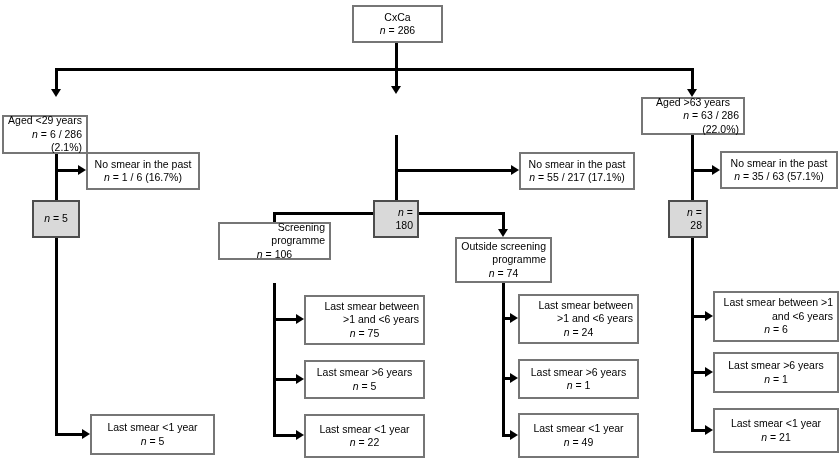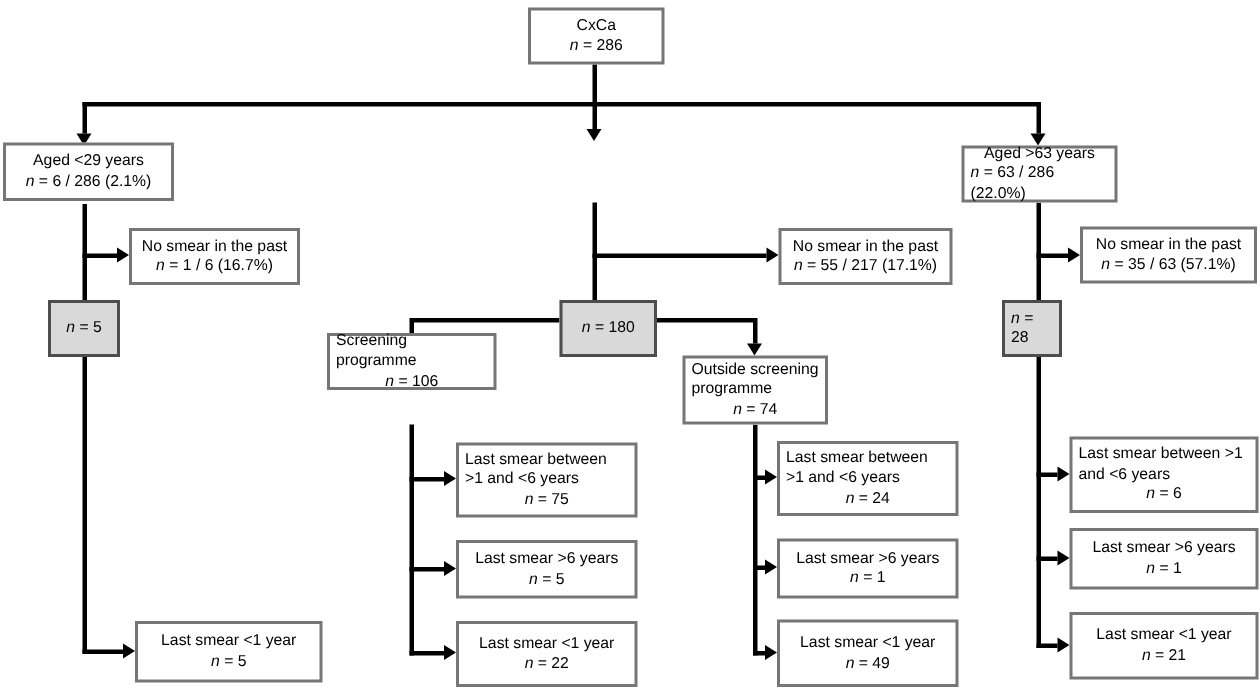--- a/index.html
+++ b/index.html
@@ -10,21 +10,21 @@
   }
   html,body{margin:0;padding:0;background:#ffffff;}
   #canvas{
     position:relative;width:840px;height:460px;background:#ffffff;overflow:hidden;
     font-family:"Liberation Sans","DejaVu Sans",sans-serif;color:#000;
   }
   .box{
     position:absolute;box-sizing:border-box;background:#ffffff;
     border:2px solid var(--box-border);
     display:flex;flex-direction:column;justify-content:center;align-items:center;
-    text-align:left;font-size:10.5px;line-height:1.28;padding:17px 4px;z-index:3;
+    text-align:right;font-size:10.5px;line-height:1.28;padding:17px 4px;z-index:3;
   }
   .box.gray{background:var(--gray-fill);border-color:var(--gray-border);}
   .nval::first-letter{font-style:italic;}
   .vl{position:absolute;width:3px;background:var(--line);z-index:1;}
   .hl{position:absolute;height:3px;background:var(--line);z-index:1;}
   .ar{position:absolute;width:0;height:0;z-index:2;}
   .ar.down{border-left:5px solid transparent;border-right:5px solid transparent;border-top:8px solid var(--line);}
   .ar.right{border-top:5px solid transparent;border-bottom:5px solid transparent;border-left:8px solid var(--line);}
 </style>
 </head>
@@ -81,21 +81,21 @@
   <div class="hl" style="left:691px;top:371px;width:14px"></div>
   <div class="ar right" style="left:705px;top:367px"></div>
   <div class="hl" style="left:691px;top:429px;width:14px"></div>
   <div class="ar right" style="left:705px;top:425px"></div>
 
   <div class="box" style="left:352px;top:5px;width:91px;height:36px">
     <div>CxCa</div>
     <div class="nval">n = 286</div>
   </div>
 
-  <div class="box" style="left:2px;top:95px;width:114px;height:39px">
+  <div class="box" style="left:2px;top:115px;width:86px;height:39px">
     <div>Aged &lt;29 years</div>
     <div class="nval">n = 6 / 286 (2.1%)</div>
   </div>
   <div class="box" style="left:641px;top:97px;width:104px;height:38px">
     <div>Aged &gt;63 years</div>
     <div class="nval">n = 63 / 286 (22.0%)</div>
   </div>
 
   <div class="box" style="left:86px;top:152px;width:114px;height:37px">
     <div>No smear in the past</div>
@@ -106,21 +106,21 @@
     <div class="nval">n = 55 / 217 (17.1%)</div>
   </div>
   <div class="box" style="left:720px;top:151px;width:118px;height:37px">
     <div>No smear in the past</div>
     <div class="nval">n = 35 / 63 (57.1%)</div>
   </div>
 
   <div class="box gray" style="left:32px;top:200px;width:48px;height:24px">
     <div class="nval">n = 5</div>
   </div>
-  <div class="box gray" style="left:373px;top:200px;width:65px;height:26px">
+  <div class="box gray" style="left:373px;top:200px;width:46px;height:26px">
     <div class="nval">n = 180</div>
   </div>
   <div class="box gray" style="left:668px;top:200px;width:40px;height:24px">
     <div class="nval">n = 28</div>
   </div>
 
   <div class="box" style="left:218px;top:222px;width:113px;height:34px">
     <div>Screening programme</div>
     <div class="nval">n = 106</div>
   </div>

